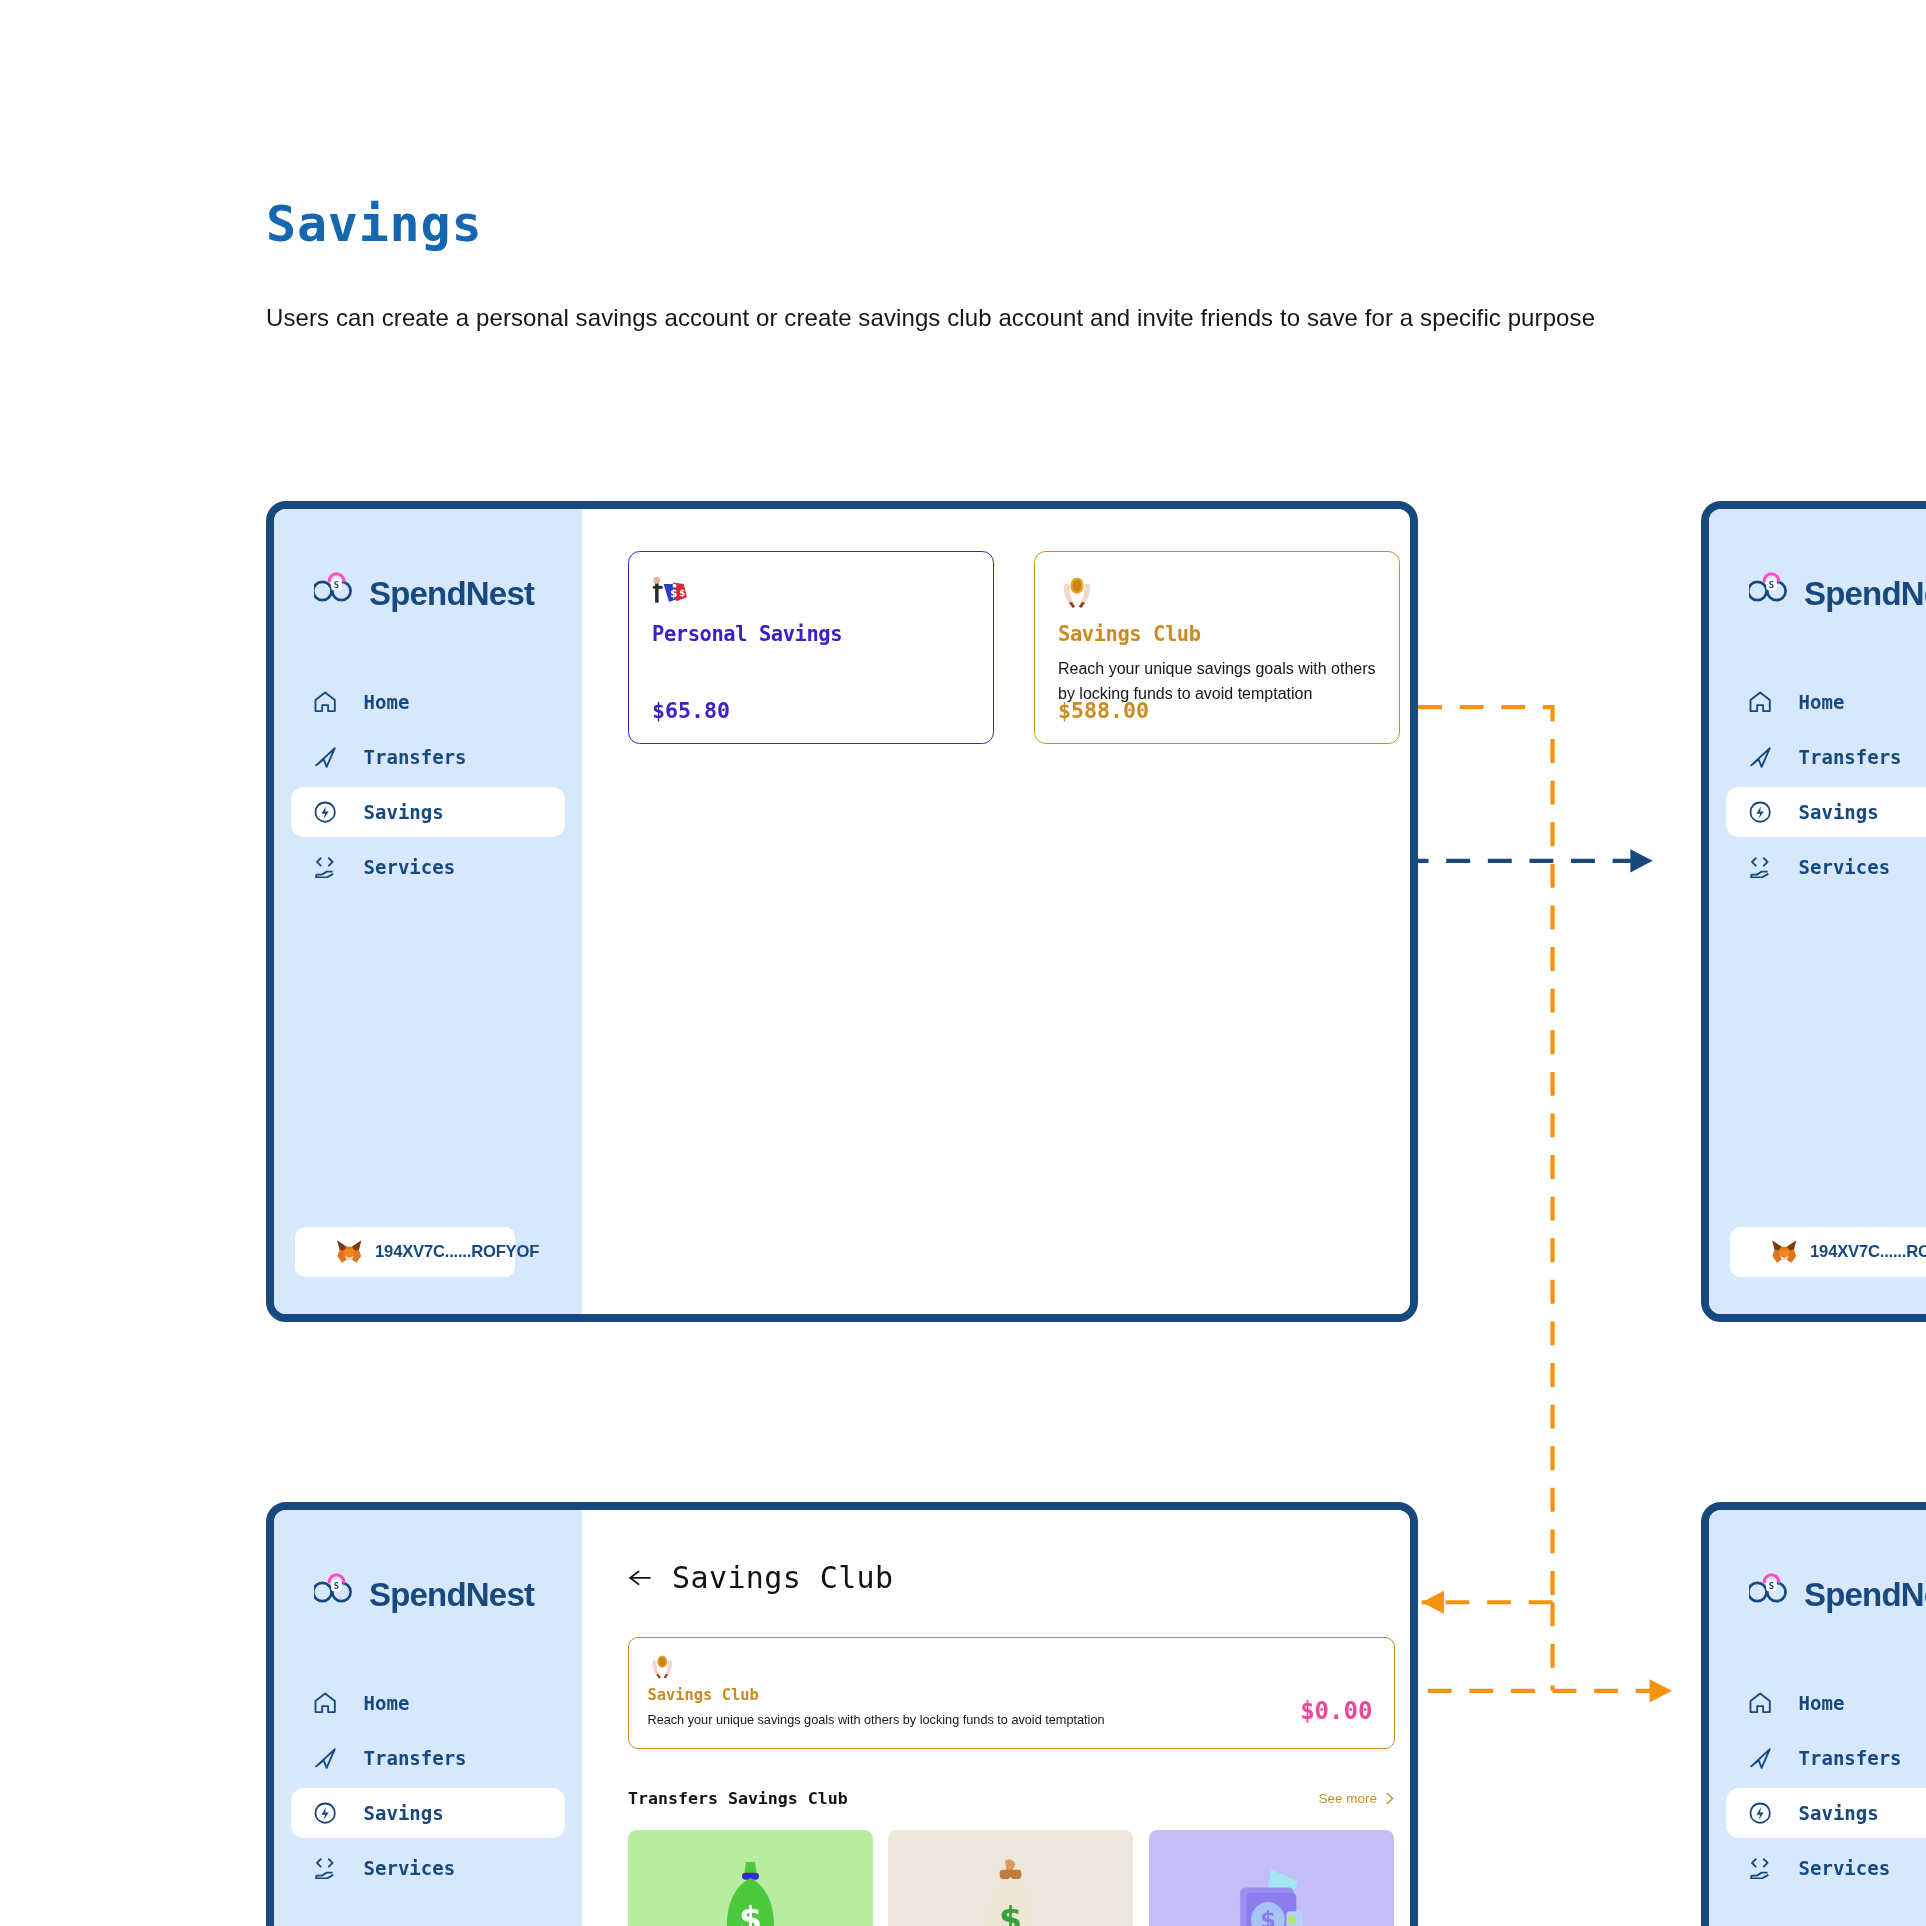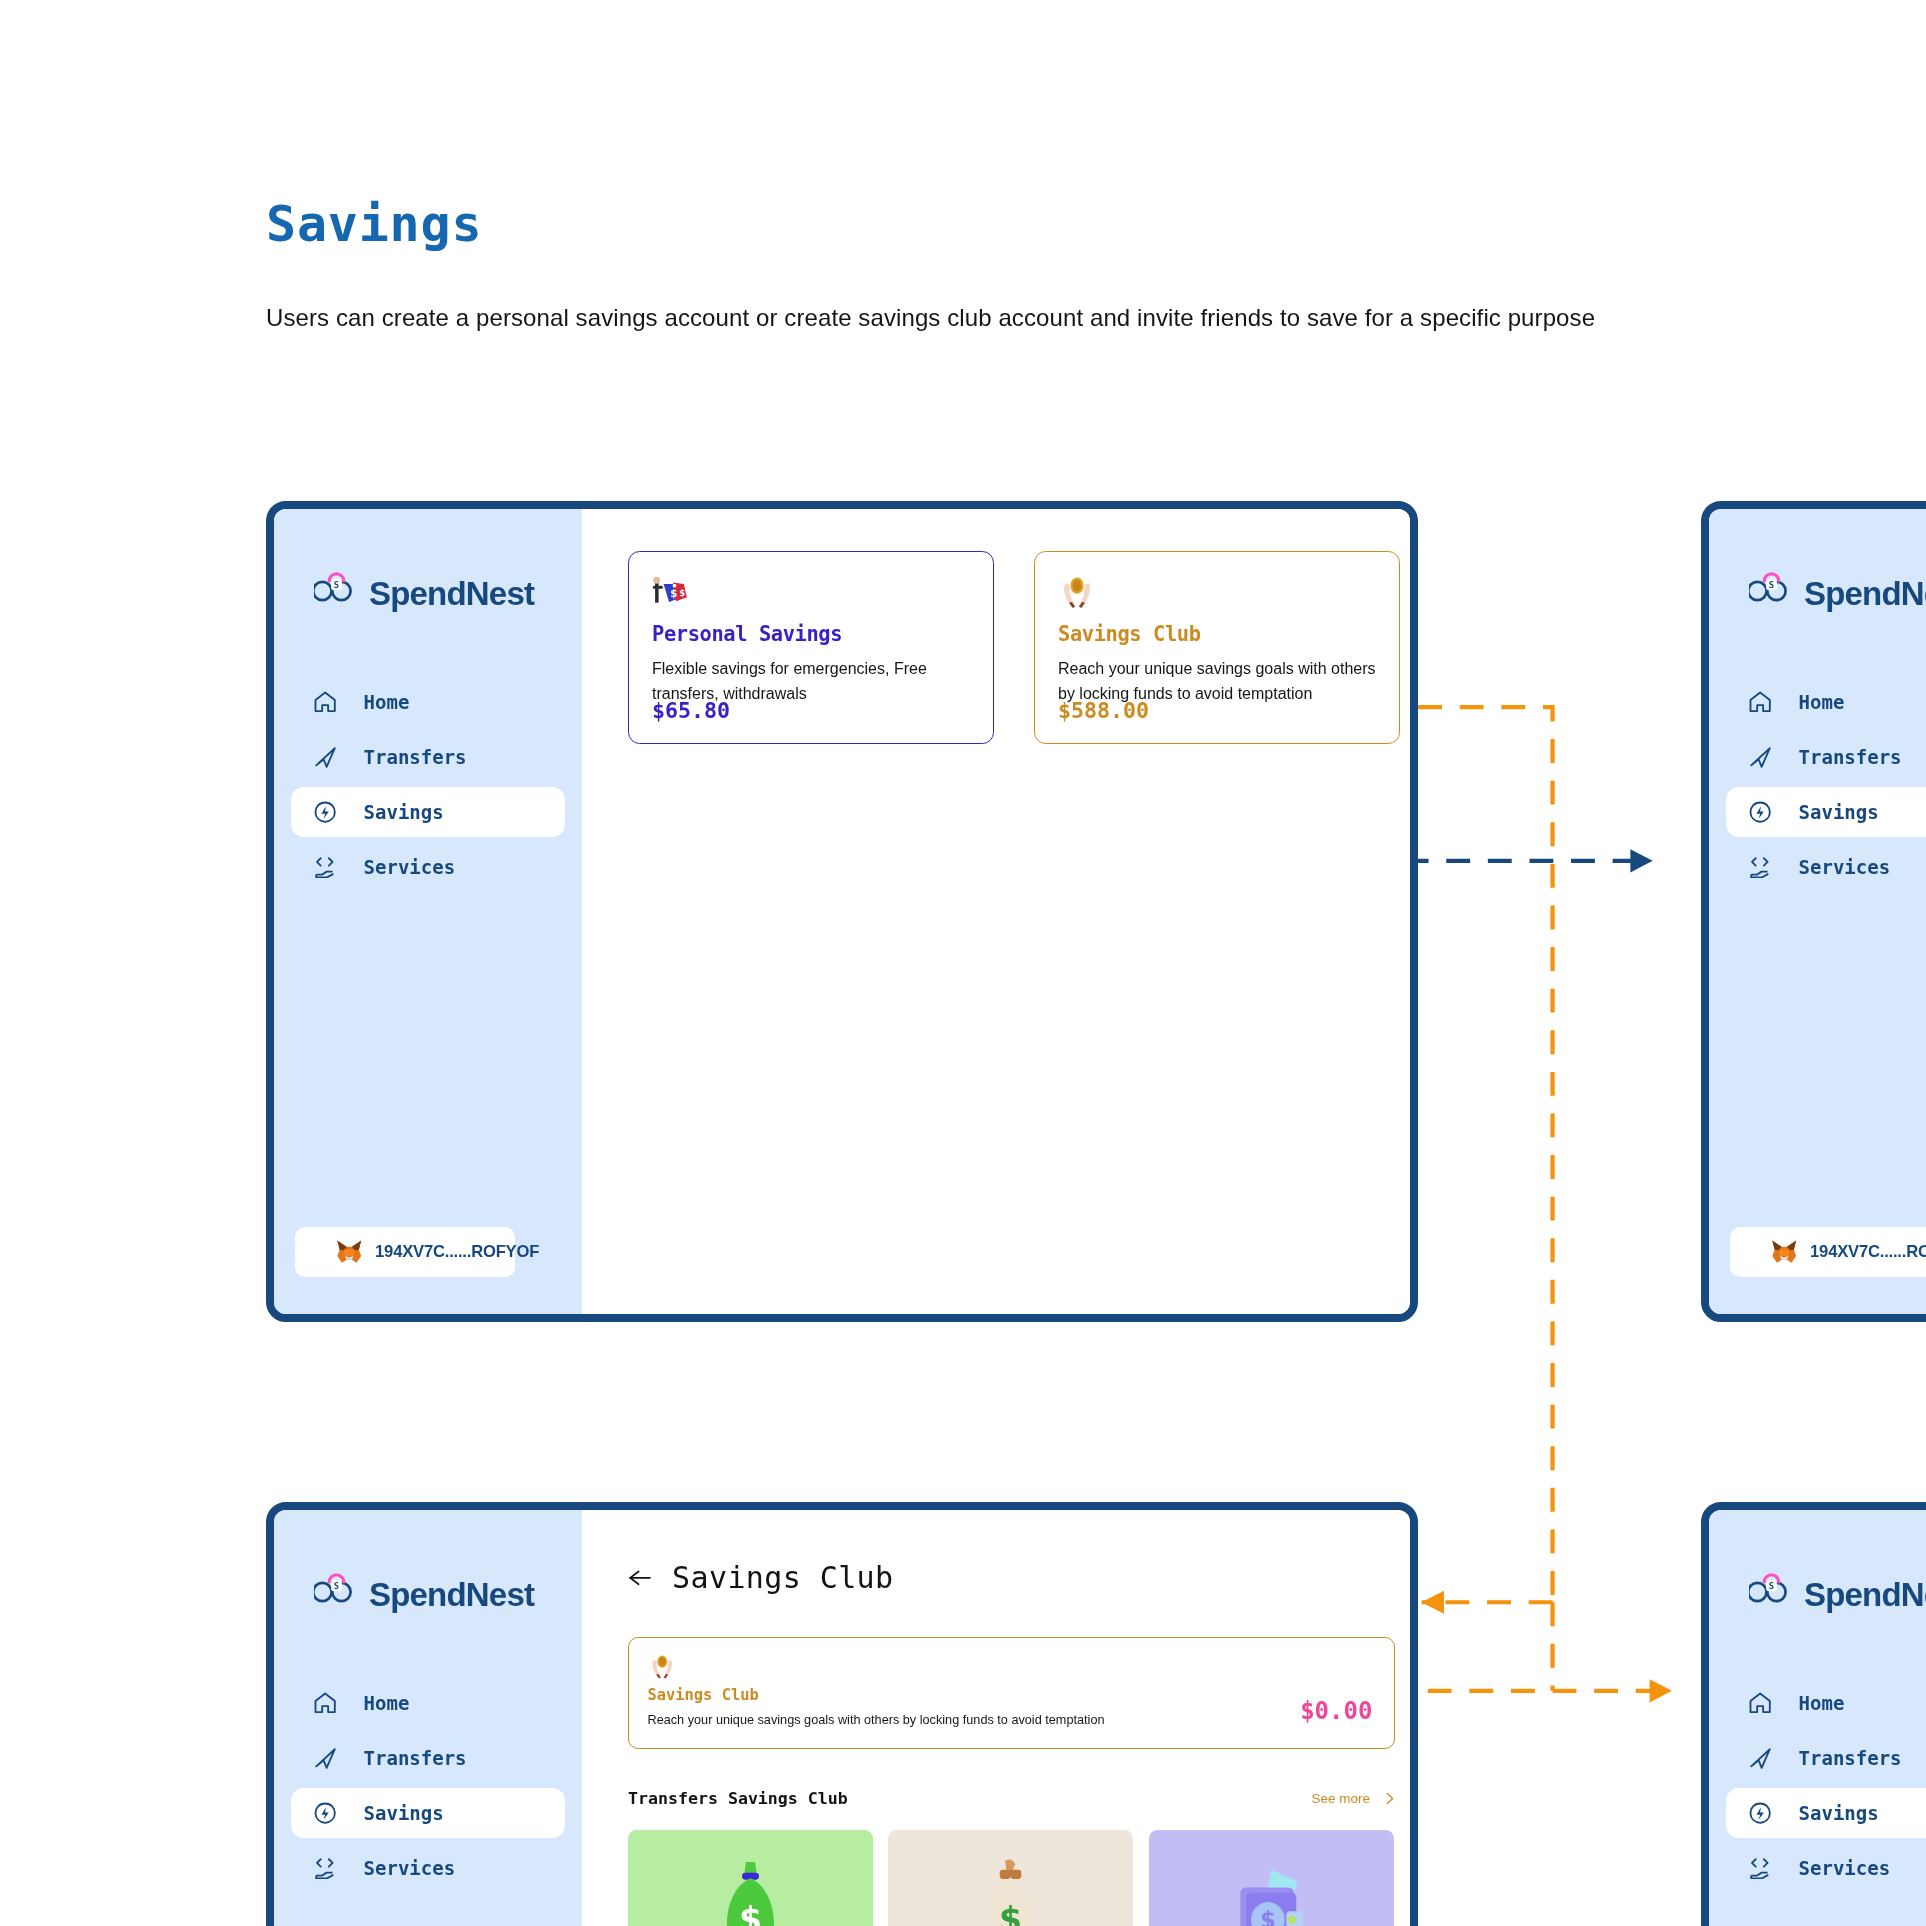--- a/index.html
+++ b/index.html
@@ -135,21 +135,21 @@
   .trend-head {
     display:flex; align-items:center; justify-content:space-between;
     margin:40px 0 0 46px; width:767px;
   }
   .trend-title {
     font-family:"DejaVu Sans Mono", monospace;
     font-weight:bold; font-size:16.6px; color:#111318;
   }
   .see-more {
     font-family:"Liberation Sans", sans-serif;
-    font-size:13.5px; color:#cc8b20; display:flex; align-items:center; gap:15px;
+    font-size:13.5px; color:#cc8b20; display:flex; align-items:center; gap:8px;
   }
 
   .trend-row { display:flex; gap:15.4px; margin:21.6px 0 0 46px; }
   .trend-card { width:245px; }
   .trend-thumb {
     height:164px; border-radius:8.5px;
     display:flex; align-items:center; justify-content:center;
   }
 
   
@@ -259,21 +259,20 @@
           <rect x="8" y="22" width="9" height="52" fill="#2b2b33"></rect>
           <circle cx="12" cy="16" r="9" fill="#e8b7a0"></circle>
           <rect x="2" y="30" width="26" height="8" rx="4" fill="#2b2b33"></rect>
           <path d="M30 26 L58 26 L72 62 L44 72 Z" fill="#2e3fc9"></path>
           <path d="M54 22 L82 26 L90 60 L62 70 Z" fill="#d6283b"></path>
           <circle cx="58" cy="30" r="5" fill="#fff"></circle>
           <text x="47" y="60" font-size="26" font-weight="bold" fill="#fff" font-family="DejaVu Sans, sans-serif">$</text>
           <text x="70" y="58" font-size="22" font-weight="bold" fill="#fff" font-family="DejaVu Sans, sans-serif">$</text>
         </svg>
         <div class="card-title purple">Personal Savings</div>
-        <div class="card-desc">Flexible savings for emergencies, Free transfers, withdrawals</div>
         <div class="card-amount purple">$65.80</div>
       </div>
       <div class="choice-card gold">
         <svg class="card-emoji" viewBox="0 0 98 98">
           <ellipse cx="49" cy="30" rx="17" ry="21" fill="#e3a325"></ellipse>
           <ellipse cx="49" cy="30" rx="11" ry="15" fill="#c9841a"></ellipse>
           <path d="M18 24 C12 42 18 60 28 74 L38 88 L44 84 L34 62 C30 52 30 40 30 28 Z" fill="#f5d6c6"></path>
           <path d="M80 24 C86 42 80 60 70 74 L60 88 L54 84 L64 62 C68 52 68 40 68 28 Z" fill="#f5d6c6"></path>
           <path d="M28 74 L38 88 L44 84 L36 72 Z" fill="#8a4326"></path>
           <path d="M70 74 L60 88 L54 84 L62 72 Z" fill="#8a4326"></path>

